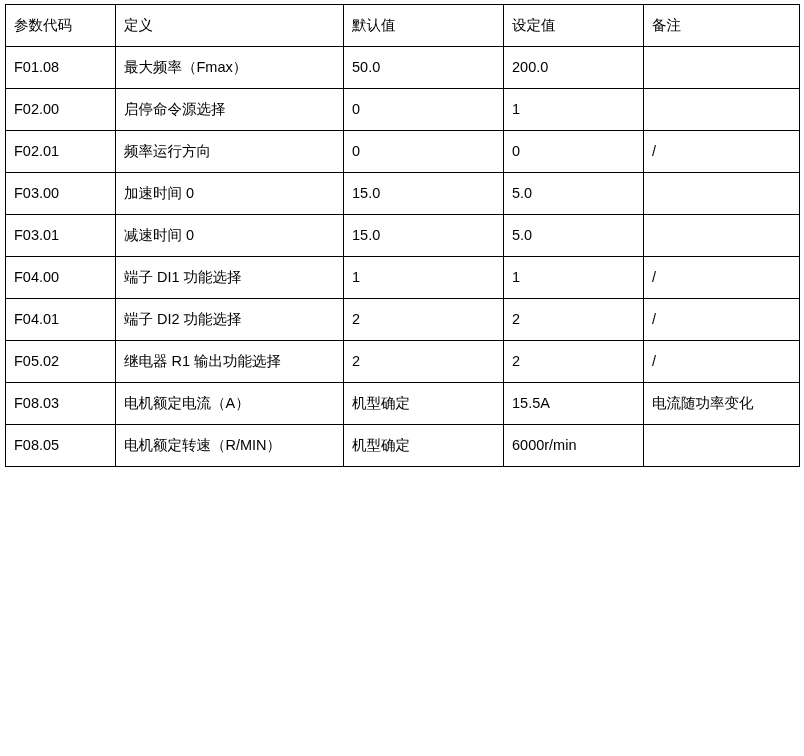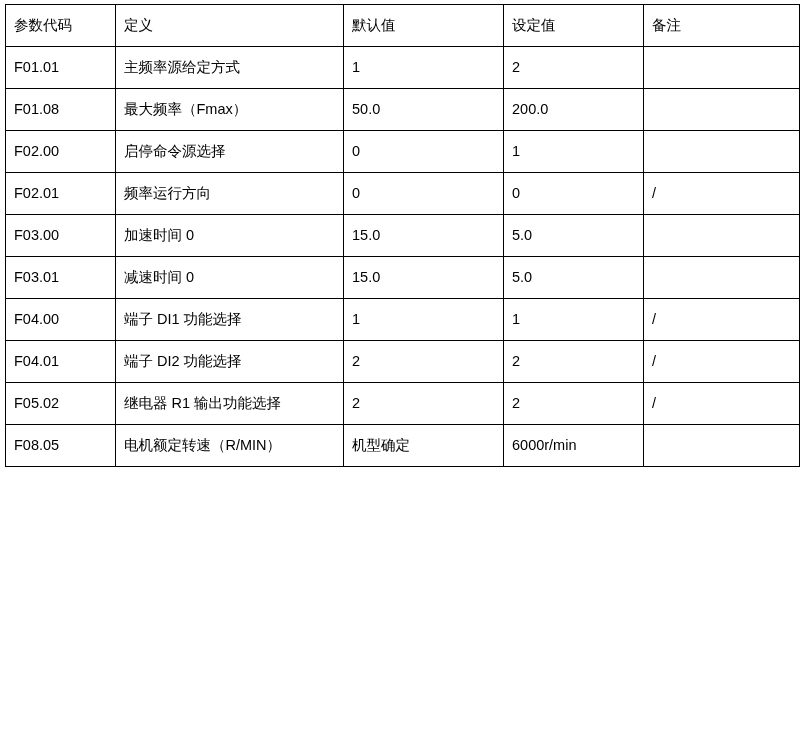--- a/index.html
+++ b/index.html
@@ -54,27 +54,20 @@
     <tr>
       <th>参数代码</th>
       <th>定义</th>
       <th>默认值</th>
       <th>设定值</th>
       <th>备注</th>
     </tr>
   </thead>
   <tbody id="table-body">
       <tr>
-        <td>F01.01</td>
-        <td>主频率源给定方式</td>
-        <td>1</td>
-        <td>2</td>
-        <td></td>
-      </tr>
-      <tr>
         <td>F01.08</td>
         <td>最大频率（Fmax）</td>
         <td>50.0</td>
         <td>200.0</td>
         <td></td>
       </tr>
       <tr>
         <td>F02.00</td>
         <td>启停命令源选择</td>
         <td>0</td>
@@ -117,20 +110,27 @@
         <td class="center">/</td>
       </tr>
       <tr>
         <td>F05.02</td>
         <td>继电器 R1 输出功能选择</td>
         <td>2</td>
         <td>2</td>
         <td class="center">/</td>
       </tr>
       <tr>
+        <td>F08.03</td>
+        <td>电机额定电流（A）</td>
+        <td>机型确定</td>
+        <td>15.5A</td>
+        <td>电流随功率变化</td>
+      </tr>
+      <tr>
         <td>F08.05</td>
         <td>电机额定转速（R/MIN）</td>
         <td>机型确定</td>
         <td>6000r/min</td>
         <td></td>
       </tr>
     </tbody>
 </table>
 
 </body></html>

